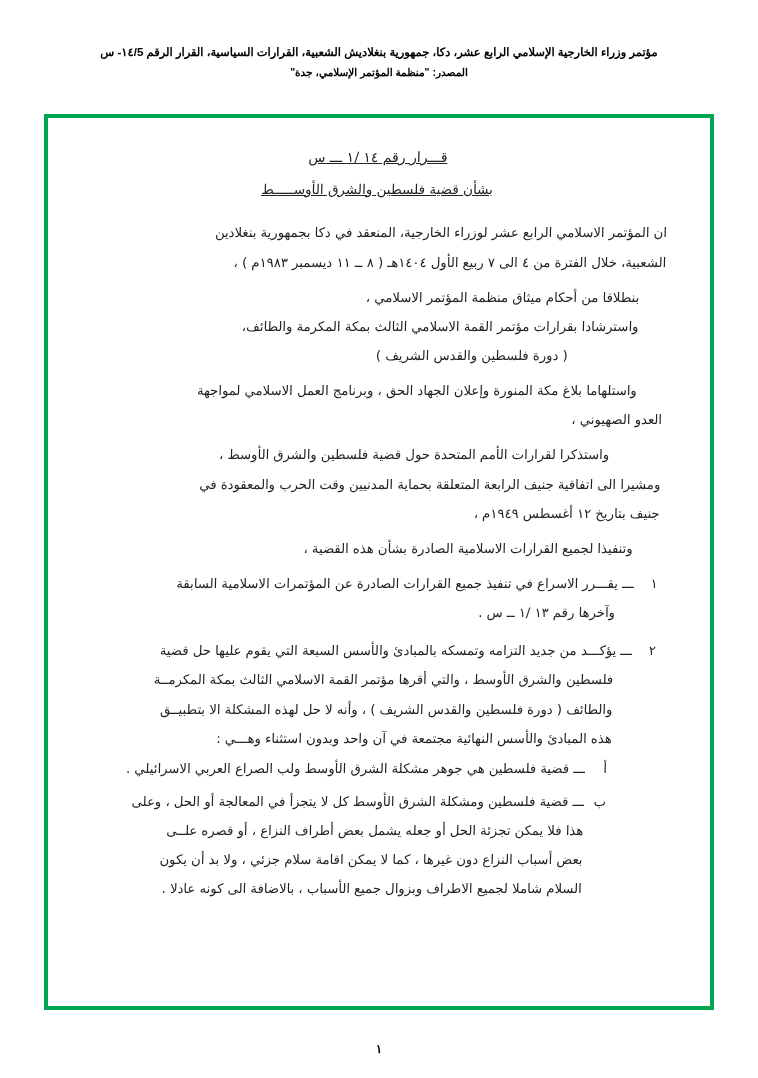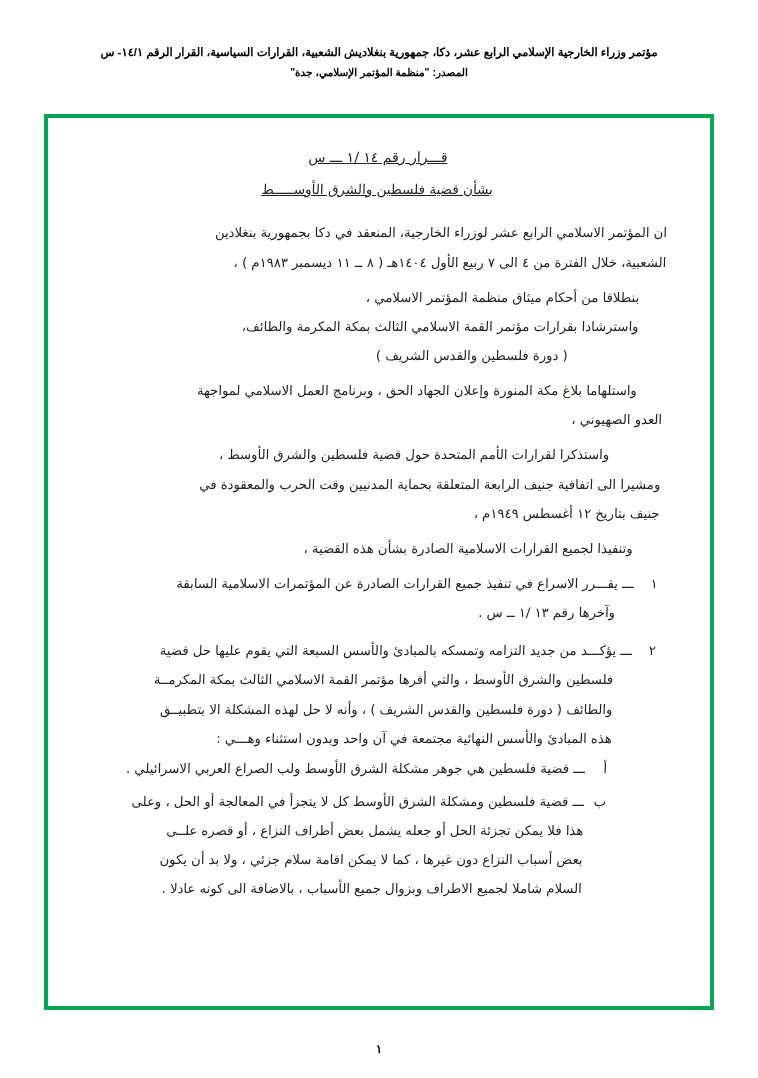--- a/index.html
+++ b/index.html
@@ -125,21 +125,21 @@
     font-weight: bold;
     direction: rtl;
   }
 </style>
 </head>
 <body>
 
 <div class="page">
 
   <div class="doc-header">
-    <div class="hdr-line1">مؤتمر وزراء الخارجية الإسلامي الرابع عشر، دكا، جمهورية بنغلاديش الشعبية، القرارات السياسية، القرار الرقم ١٤/١- س</div>
+    <div class="hdr-line1">مؤتمر وزراء الخارجية الإسلامي الرابع عشر، دكا، جمهورية بنغلاديش الشعبية، القرارات السياسية، القرار الرقم ١٤/5- س</div>
     <div class="hdr-line2">المصدر: "منظمة المؤتمر الإسلامي، جدة"</div>
   </div>
 
   <div class="green-frame">
     <div class="scan hw">
 
       <div class="title">قـــرار رقم ١٤ /١ ـــ س</div>
       <div class="subtitle">بشأن قضية فلسطين والشرق الأوســـــط</div>
 
       <div class="para">ان المؤتمر الاسلامي الرابع عشر لوزراء الخارجية، المنعقد في دكا بجمهورية بنغلادين</div>

